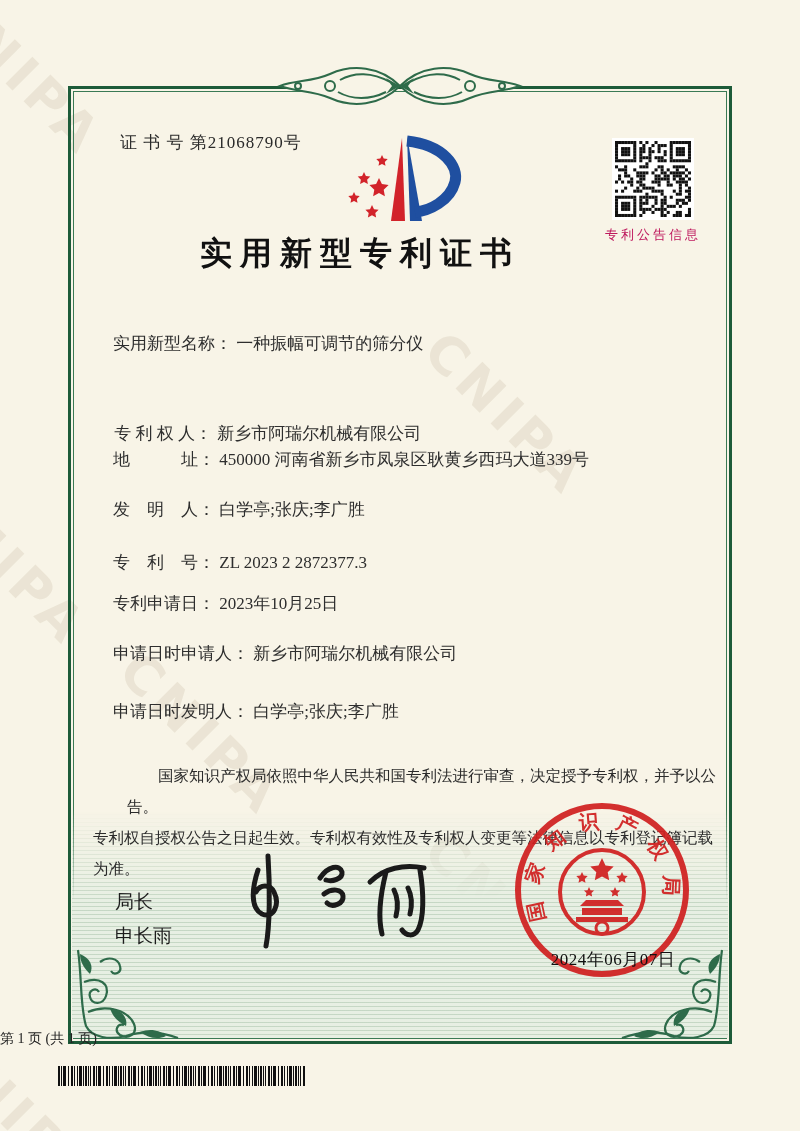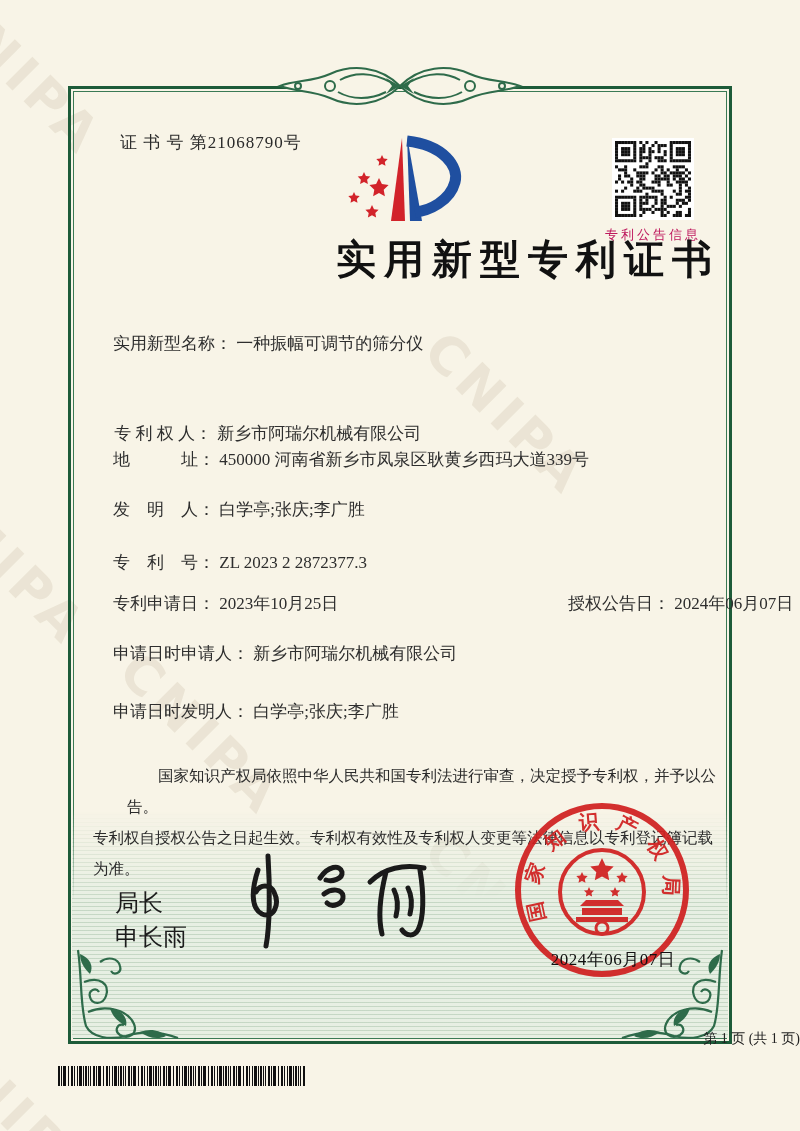--- a/index.html
+++ b/index.html
@@ -16,34 +16,34 @@
   .frame-inner{position:absolute;inset:2px;border:1px solid #3a7a55;}
   
   .wavezone{position:absolute;left:72px;top:810px;width:656px;height:228px;
     background-color:#e7efe3;
     background-image:repeating-linear-gradient(180deg,rgba(120,160,126,0.30) 0 1px,rgba(120,160,126,0) 1px 4px);
     -webkit-mask-image:linear-gradient(180deg,transparent 0,black 90px);
     mask-image:linear-gradient(180deg,transparent 0,black 90px);}
   .certno{left:120px;top:131px;font-size:17px;letter-spacing:1px;color:#2a2a2a;}
   .qrbox{left:612px;top:138px;width:82px;height:82px;background:#fff;}
   .qrlabel{left:588px;top:226px;width:130px;text-align:center;font-size:13px;letter-spacing:3px;color:#be185d;}
-  .title{left:0;top:232px;width:720px;text-align:right;font-size:40px;font-weight:bold;
+  .title{left:0;top:232px;width:720px;text-align:center;font-size:32px;font-weight:bold;
          letter-spacing:8px;color:#111;}
   .fieldrow{position:absolute;left:113px;font-size:17px;color:#2e2e2e;white-space:nowrap;}
   .fieldrow .lab{display:inline-block;min-width:100px;text-align:center;}
   .col2{position:absolute;left:455px;top:0;}
   .statement{left:75px;top:760px;width:650px;font-size:15.5px;line-height:31px;
              color:#2b2b2b;text-align:center;}
   .statement .l1{text-align:left;text-indent:2em;padding-left:52px;}
   .statement .l2{text-align:left;margin-left:18px;}
-  .signer{left:115px;top:886px;font-family:Liberation Serif, serif;
-          font-size:24px;line-height:34px;color:#1c1c1c;}
+  .signer{left:115px;top:886px;font-family:Liberation Mono, monospace;
+          font-size:19px;line-height:34px;color:#1c1c1c;}
   .sealdate{left:548px;top:948px;width:130px;text-align:center;font-size:17px;
             color:#111;letter-spacing:0.5px;}
-  .footerpage{left:0;top:1030px;width:800px;text-align:right;font-size:14px;color:#222;}
+  .footerpage{left:0;top:1030px;width:800px;text-align:left;font-size:14px;color:#222;}
   svg{display:block;}
 </style>
 </head>
 <body>
 
 <div class="wm" style="left:-30px;top:-20px;">CNIPA</div>
 <div class="wm" style="left:455px;top:320px;">CNIPA</div>
 <div class="wm" style="left:-45px;top:470px;">CNIPA</div>
 <div class="wm" style="left:150px;top:640px;">CNIPA</div>
 <div class="wm" style="left:455px;top:820px;">CNIPA</div>
@@ -442,24 +442,20 @@
   <span class="lab">发　明　人：</span>
   <span>白学亭;张庆;李广胜</span>
 </div>
 <div class="fieldrow" style="top:551px;width:600px;">
   <span class="lab">专　利　号：</span>
   <span>ZL 2023 2 2872377.3</span>
 </div>
 <div class="fieldrow" style="top:592px;width:600px;">
   <span class="lab">专利申请日：</span>
   <span>2023年10月25日</span>
-  <span class="col2">
-    <span>授权公告日：</span>
-    <span>2024年06月07日</span>
-  </span>
 </div>
 <div class="fieldrow" style="top:642px;">
   <span>申请日时申请人：</span>
   <span>新乡市阿瑞尔机械有限公司</span>
 </div>
 <div class="fieldrow" style="top:700px;">
   <span>申请日时发明人：</span>
   <span>白学亭;张庆;李广胜</span>
 </div>
 

